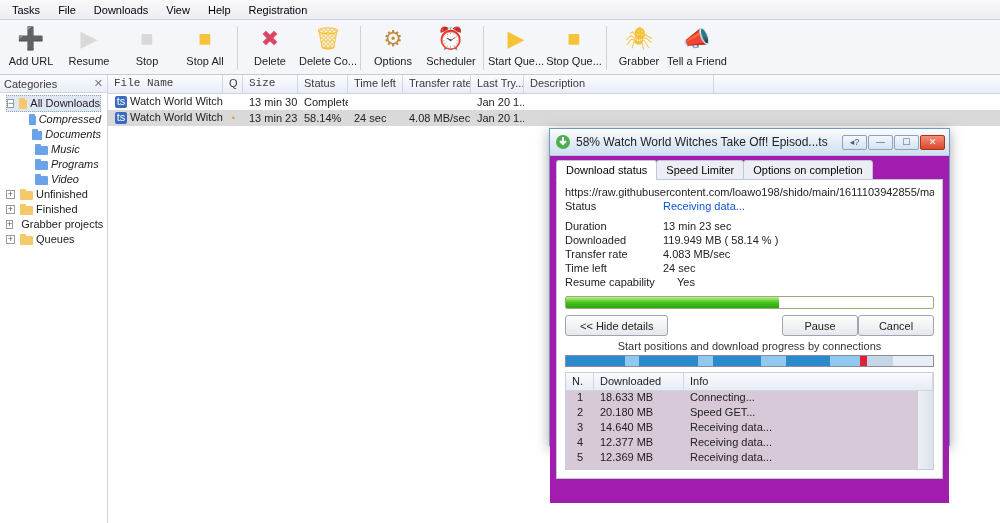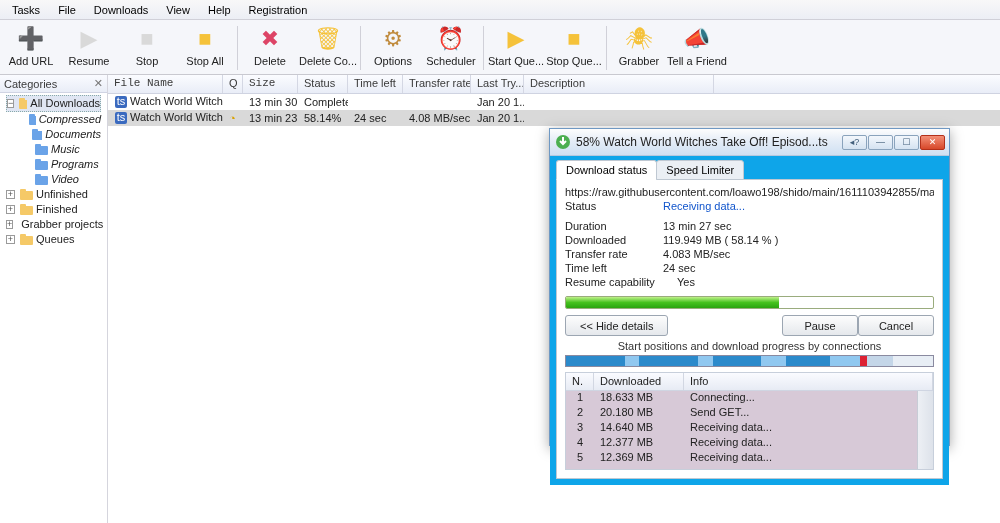--- a/index.html
+++ b/index.html
@@ -28,21 +28,21 @@
 .grow.sel { background:#d9d9d9; }
 .gcell { padding:0 6px; font-size:11px; overflow:hidden; white-space:nowrap; color:#222;}
 .fi { width:14px; height:14px; display:inline-block; vertical-align:middle; margin-right:2px;}
 
 .dlg { position:absolute; left:549px; top:128px; width:401px; height:318px; border:1px solid #6f98c3; background:#f1f1f1; box-shadow:0 3px 12px rgba(0,0,0,.35);}
 .dlg-title { height:27px; background:linear-gradient(#fdfdfd,#e5edf7 45%,#cfe0f2); border-bottom:1px solid #b5c8de; display:flex; align-items:center; padding:0 4px 0 5px;}
 .dlg-title .ic { width:16px; height:16px; margin-right:5px;}
 .dlg-title .tx { flex:1; font-size:12px; color:#222;}
 .winbtn { width:25px; height:15px; margin-left:1px; border:1px solid #8aa3bc; background:linear-gradient(#f3f7fc,#d5e3f1); border-radius:2px; display:flex; align-items:center; justify-content:center; font-size:9px; color:#44607c;}
 .winbtn.red { background:linear-gradient(#f38f77,#d7482a); border-color:#b3301a; color:#fff;}
-.dlg-body { padding:4px 6px 6px; background:#0ea5e9; }
+.dlg-body { padding:4px 6px 24px; background:#a21caf; }
 .tabs { display:flex; border-bottom:1px solid #bfc8d2;}
 .tab { padding:3px 9px; font-size:11px; border:1px solid #bfc8d2; background:#ebeff4; margin-right:-1px; margin-bottom:-1px; border-top-left-radius:3px; border-top-right-radius:3px;}
 .tab.active { background:#fff; border-bottom-color:#fff;}
 .pane { background:#fff; border:1px solid #bfc8d2; border-top:none; padding:6px 8px 8px; font-size:11px; color:#222;}
 .kv { display:flex; margin-top:2px;}
 .kv .k { width:98px; color:#222;}
 .kv .v {}
 .link { color:#1155cc; }
 .pbar { height:13px; border:1px solid #9aac7d; background:#fff; margin:8px 0 6px; position:relative; border-radius:2px; overflow:hidden;}
 .pbar .fill { position:absolute; left:0; top:0; bottom:0; background:linear-gradient(#bff18a,#46c21e,#2aa40f); }
@@ -268,31 +268,32 @@
     <span class="tx">58% Watch World Witches Take Off! Episod...ts</span>
     <div class="winbtn">◂?</div>
     <div class="winbtn">—</div>
     <div class="winbtn">☐</div>
     <div class="winbtn red">✕</div>
   </div>
   <div class="dlg-body">
     <div class="tabs" id="dtabs">
         <div class="tab active">Download status</div>
         <div class="tab">Speed Limiter</div>
+        <div class="tab">Options on completion</div>
       </div>
     <div class="pane">
       <div style="white-space:nowrap;overflow:hidden;">https://raw.githubusercontent.com/loawo198/shido/main/1611103942855/master.m3u8</div>
       <div class="kv">
           <span class="k">Status</span>
           <span class="v link">Receiving data...</span>
         </div>
       <div style="height:6px"></div>
       <div class="kv">
           <span class="k">Duration</span>
-          <span class="v">13 min 27 sec</span>
+          <span class="v">13 min 23 sec</span>
         </div>
       <div class="kv">
           <span class="k">Downloaded</span>
           <span class="v">119.949  MB  ( 58.14 % )</span>
         </div>
       <div class="kv">
           <span class="k">Transfer rate</span>
           <span class="v">4.083  MB/sec</span>
         </div>
       <div class="kv">
@@ -341,21 +342,21 @@
         <div style="display:flex; flex:1;">
           <div class="rows" id="detrows" style="flex:1;">
               <div class="r">
                 <div style="width:28px;text-align:center">1</div>
                 <div style="width:90px">18.633  MB</div>
                 <div style="flex:1">Connecting...</div>
               </div>
               <div class="r">
                 <div style="width:28px;text-align:center">2</div>
                 <div style="width:90px">20.180  MB</div>
-                <div style="flex:1">Send GET...</div>
+                <div style="flex:1">Speed GET...</div>
               </div>
               <div class="r">
                 <div style="width:28px;text-align:center">3</div>
                 <div style="width:90px">14.640  MB</div>
                 <div style="flex:1">Receiving data...</div>
               </div>
               <div class="r">
                 <div style="width:28px;text-align:center">4</div>
                 <div style="width:90px">12.377  MB</div>
                 <div style="flex:1">Receiving data...</div>

